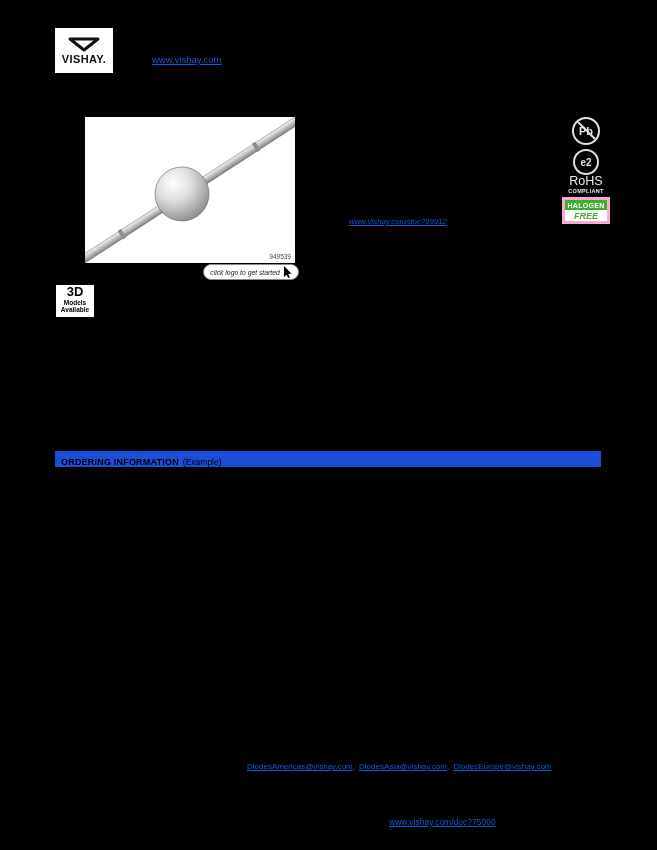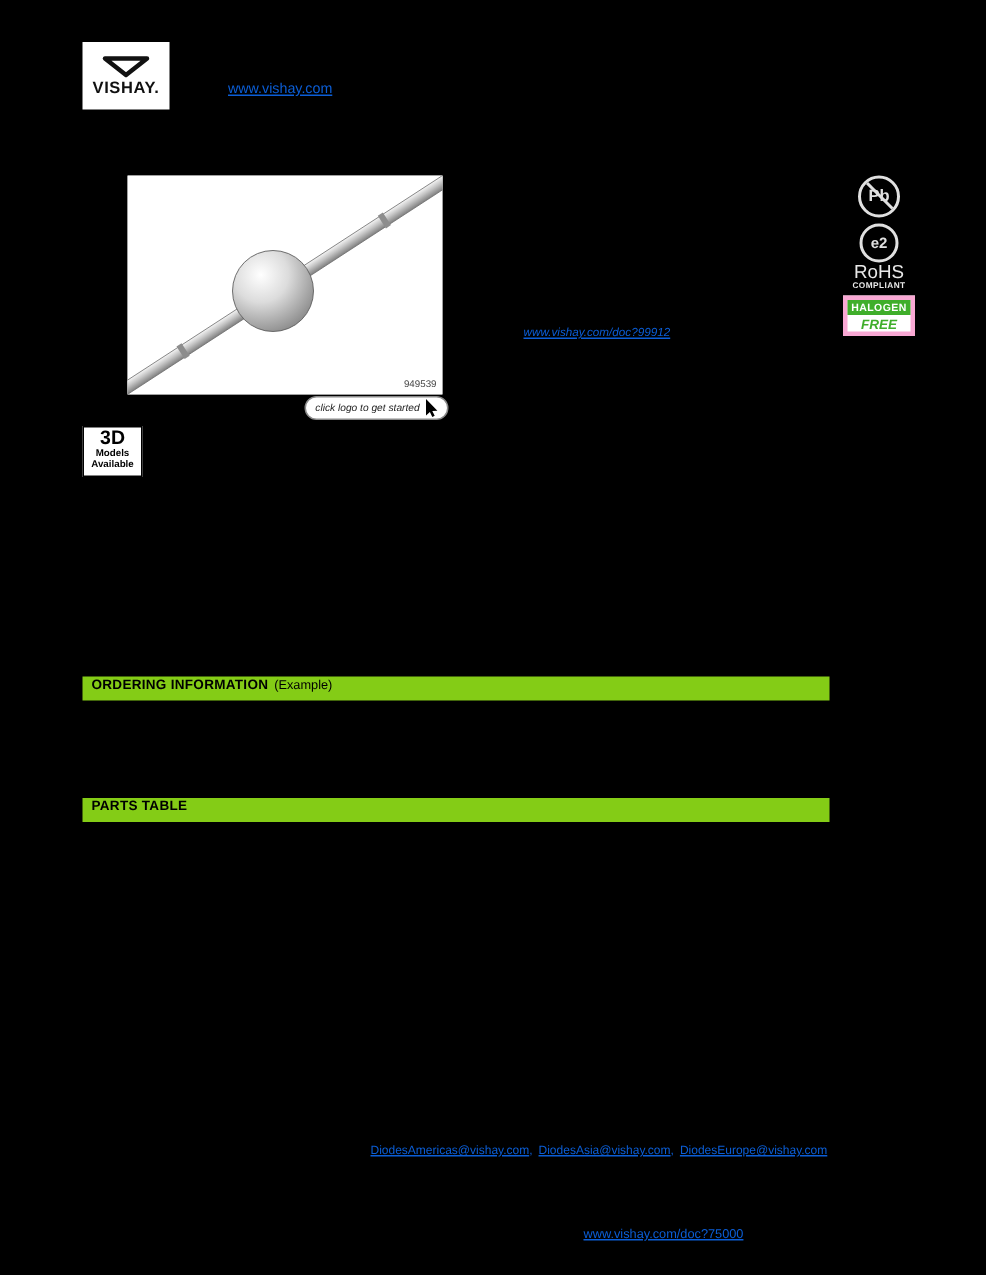--- a/index.html
+++ b/index.html
@@ -58,22 +58,22 @@
   .rohs .s { font-size:5.5px; font-weight:bold; letter-spacing:0.3px; line-height:7px; }
   .halogen { position:absolute; left:562px; top:197px; width:48px; border:3px solid #f9a8d4; background:#fff; box-sizing:border-box; }
   .halogen .h1 { background:#3fae2a; color:#fff; font-size:7px; font-weight:bold; text-align:center; padding:1.5px 0; letter-spacing:0.3px; }
   .halogen .h2 { color:#3fae2a; font-style:italic; font-weight:bold; font-size:9px; text-align:center; padding:0.5px 0; }
 
   
   .mid-link { position:absolute; left:349px; top:217px; font-size:7.8px; color:#0b5ed7; text-decoration:underline;font-style:italic; }
 
   
   .bar {
-    position:absolute; left:55px; width:498px; height:16px; background:#84cc16;
-    display:flex; align-items:flex-start; padding-left:6px; box-sizing:border-box;
+    position:absolute; left:55px; width:546px; height:16px; background:#1d4ed8;
+    display:flex; align-items:flex-end; padding-left:6px; box-sizing:border-box;
   }
   .bar-ordering { top:451px; }
   .bar-parts { top:532px; }
   .bar .bold { font-weight:bold; font-size:9px; color:#000; letter-spacing:0.2px; }
   .bar .normal { font-size:8.5px; color:#000; margin-left:4px; }
 
   
   .footer-emails { position:absolute; left:247px; top:762px; font-size:8px; display:flex; align-items:flex-start; }
   .footer-emails a { color:#0b5ed7; text-decoration:underline; }
   .footer-emails .sep { color:#0b5ed7; margin-right:4px; }
@@ -146,23 +146,20 @@
     <div class="h1">HALOGEN</div>
     <div class="h2">FREE</div>
   </div>
 
   <a class="mid-link">www.vishay.com/doc?99912</a>
 
   <div class="bar bar-ordering">
     <span class="bold">ORDERING INFORMATION</span>
     <span class="normal">(Example)</span>
   </div>
-  <div class="bar bar-parts">
-    <span class="bold">PARTS TABLE</span>
-  </div>
 
   <div class="footer-emails">
     <a>DiodesAmericas@vishay.com</a>
       <span class="sep">,</span>
     <a>DiodesAsia@vishay.com</a>
       <span class="sep">,</span>
     <a>DiodesEurope@vishay.com</a>
   </div>
   <div class="disclaimer">
     <a>www.vishay.com/doc?75000</a>

